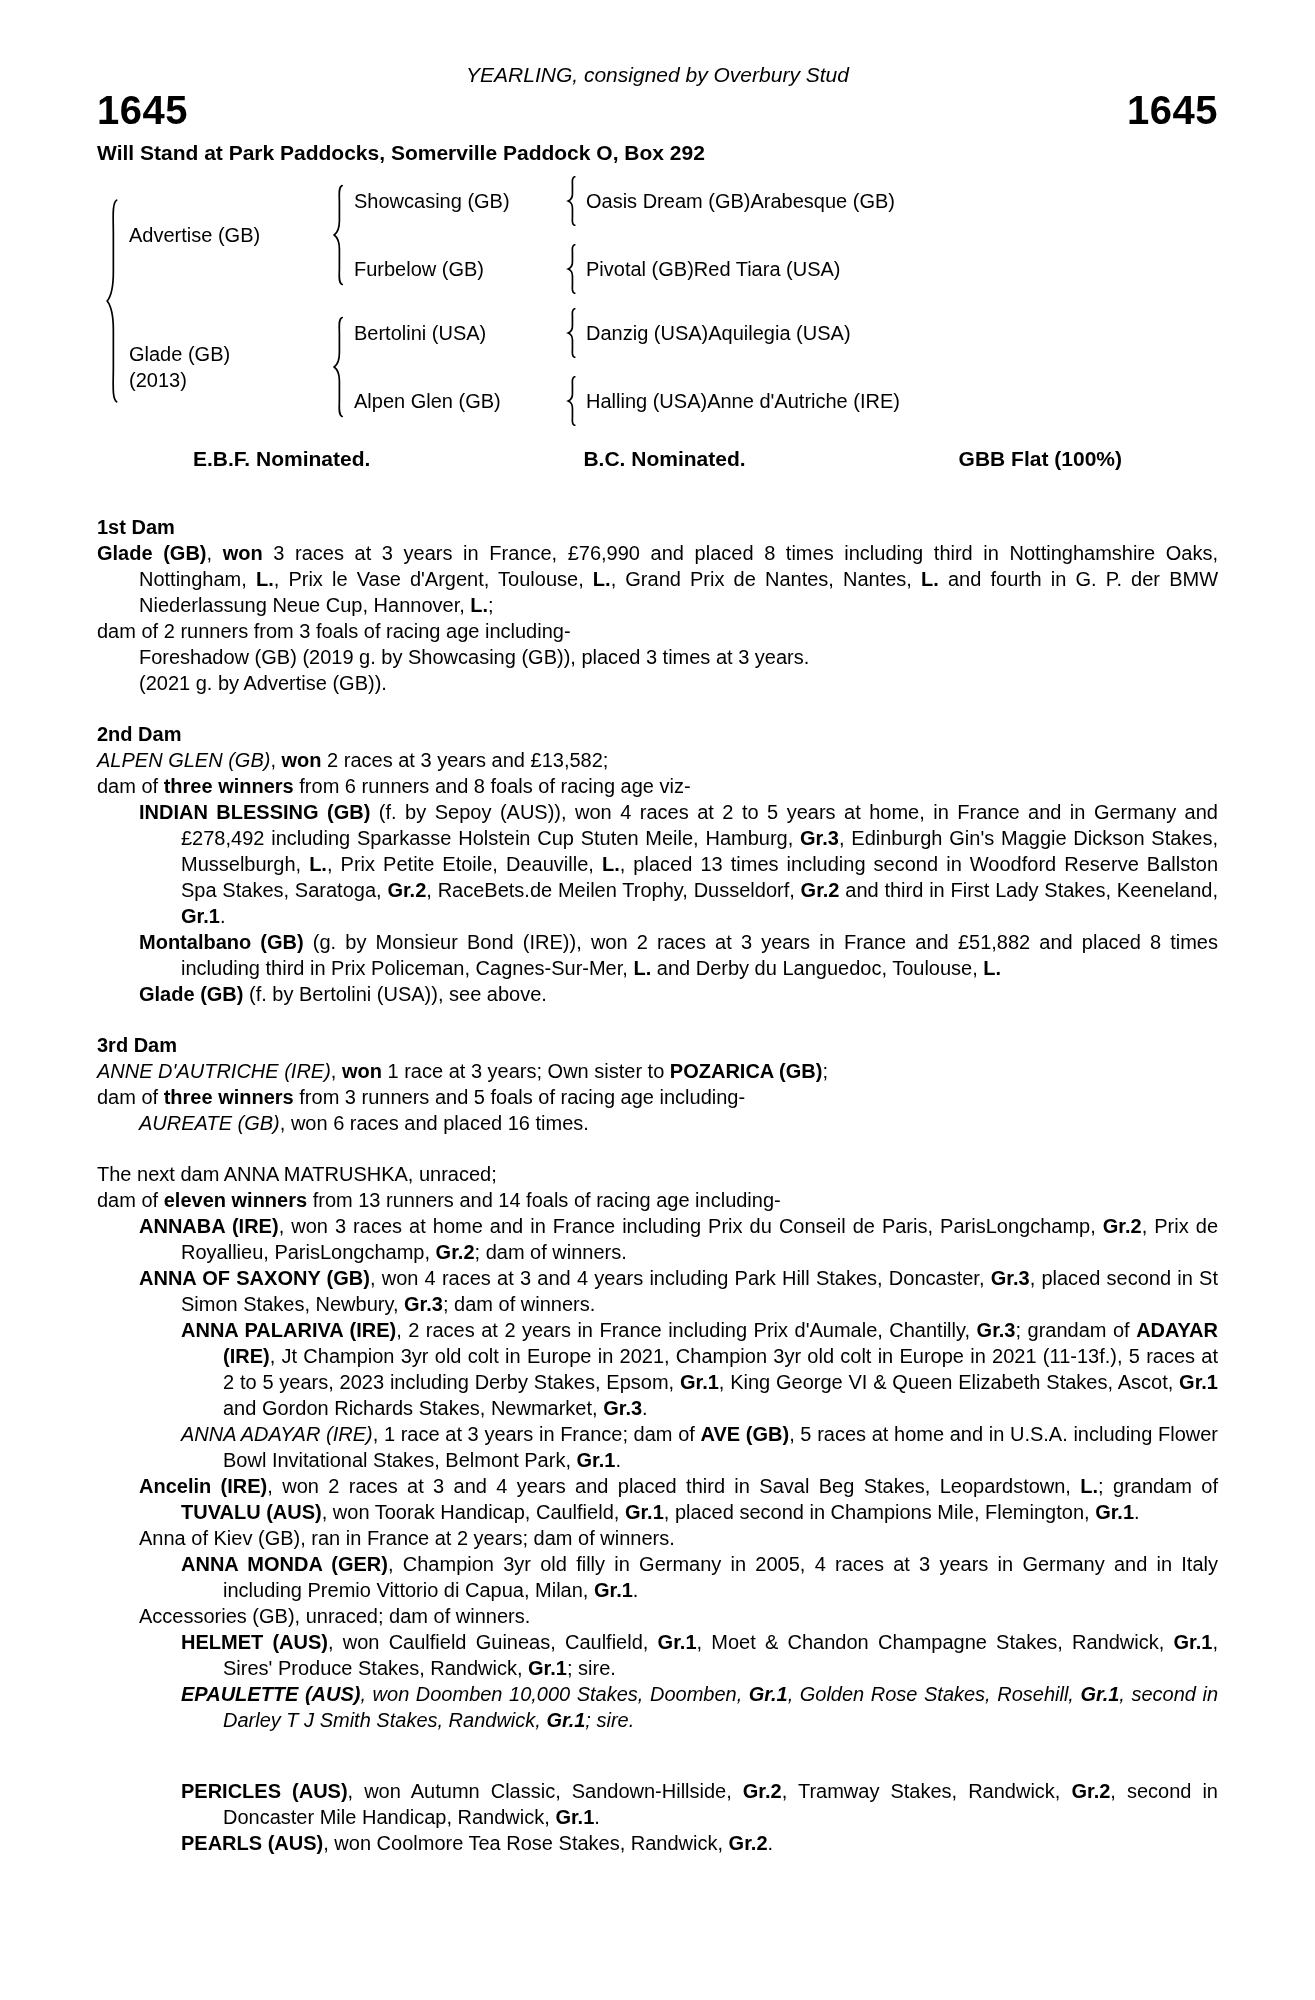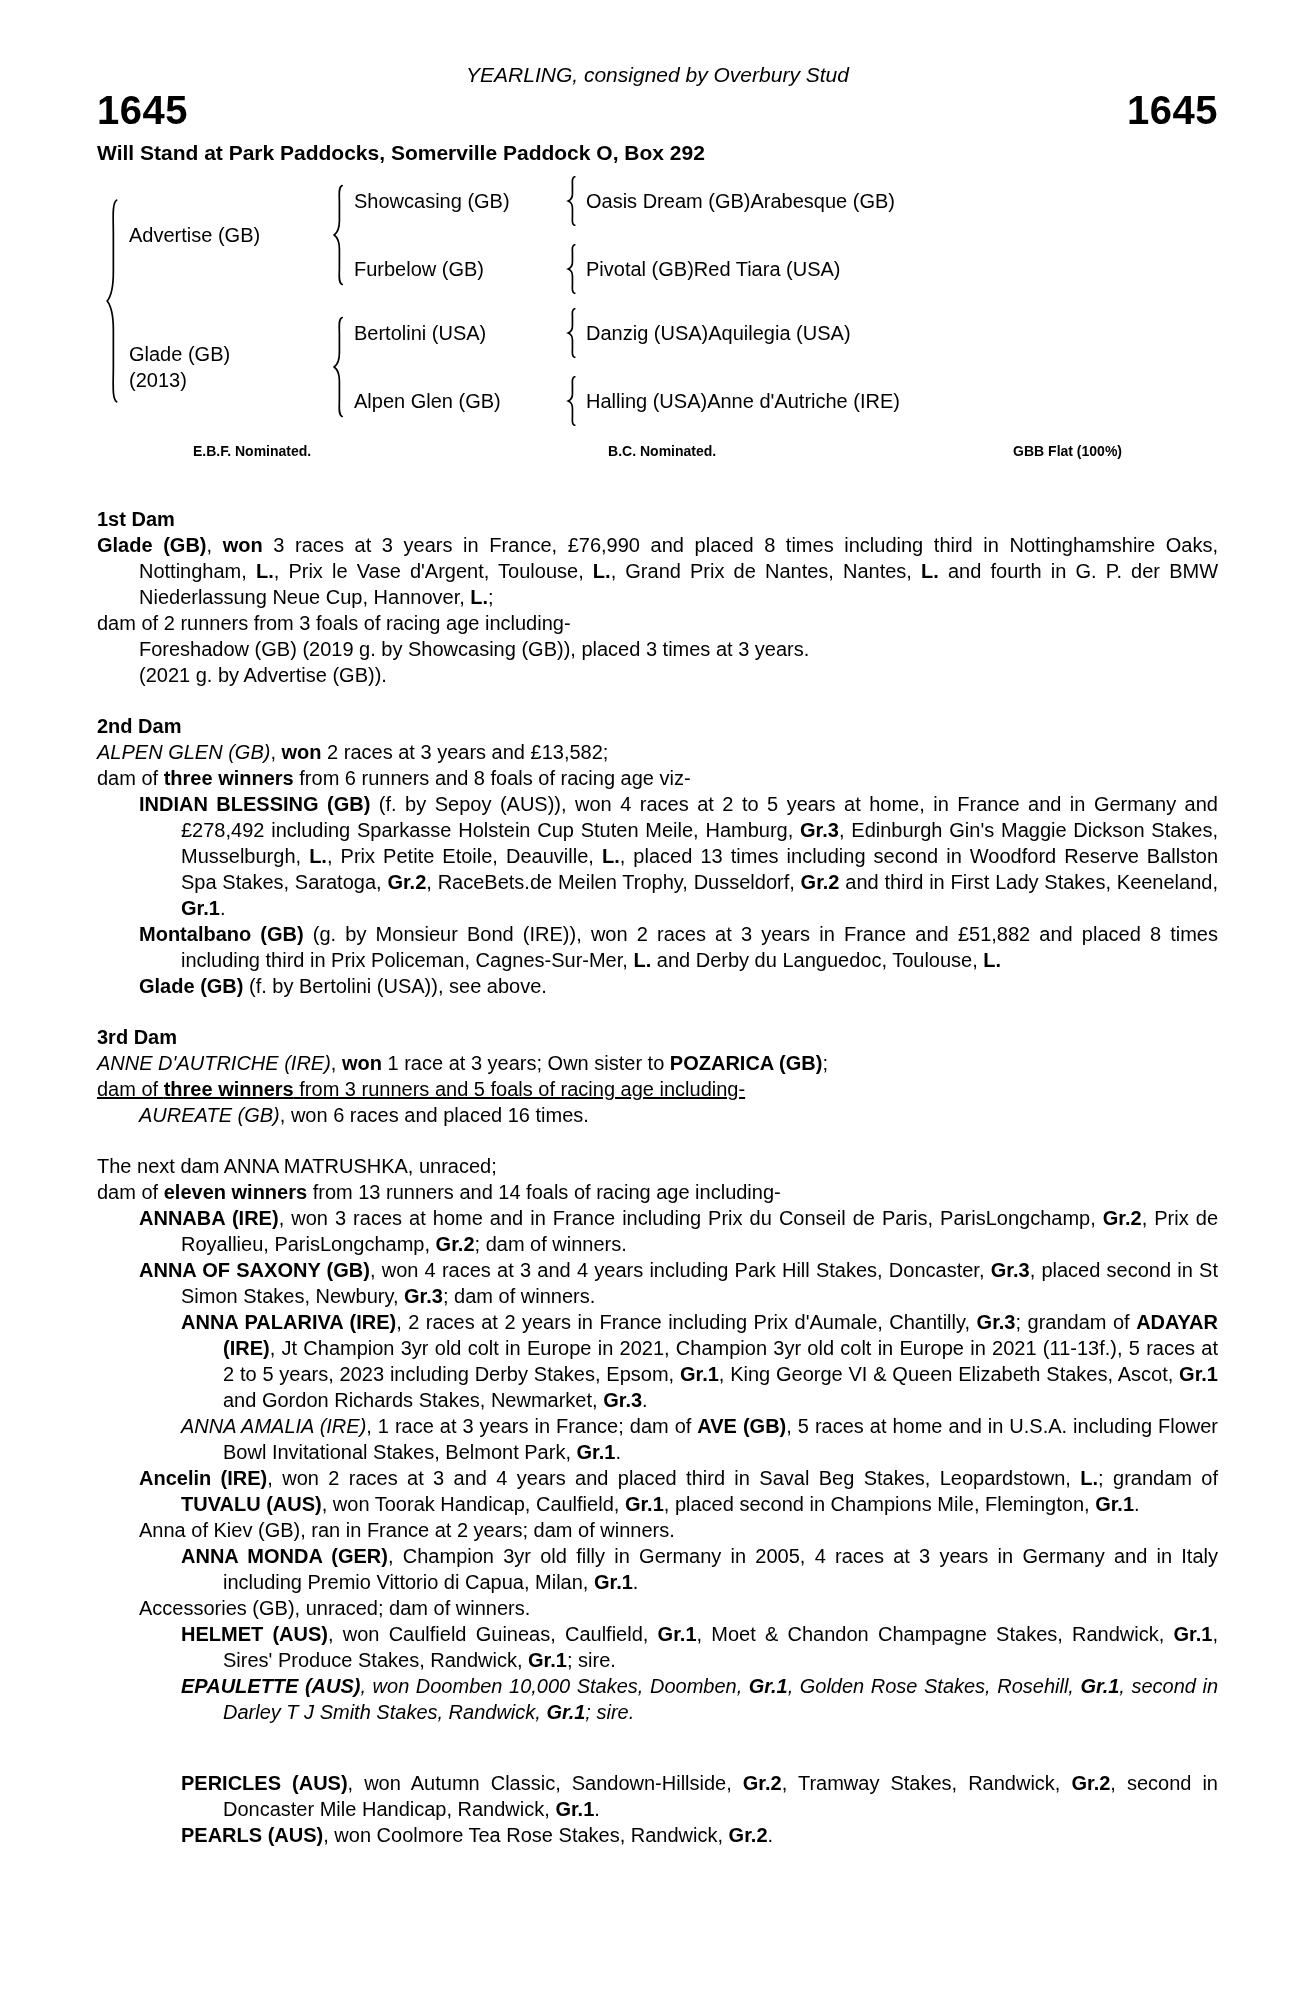--- a/index.html
+++ b/index.html
@@ -30,22 +30,22 @@
   .ped-gp-row{display:flex;align-items:center;}
   .ped-gp-name{width:206px;flex:none;line-height:26px;white-space:nowrap;}
   .ped-ggp-col{display:flex;flex-direction:row;justify-content:center;}
   .ped-ggp{line-height:28px;white-space:nowrap;}
   .brace{flex:none;margin:0 9px 0 4px;}
   .br-sm{width:13px;height:50px;}
   .br-md{width:16px;height:102px;}
   .br-lg{width:19px;height:208px;}
 
   
-  .nominations{display:flex;justify-content:space-between;font-weight:bold;font-size:14px;
-    padding:0 96px;margin-top:12px;line-height:26px;}
+  .nominations{display:flex;justify-content:space-between;font-weight:bold;font-size:21px;
+    padding:0 96px;margin-top:20px;line-height:26px;}
 
   
   .dam-sections{margin-top:42px;}
   .section{margin-bottom:25px;}
   .sec-heading{font-weight:bold;line-height:26px;}
   .para{text-align:justify;line-height:26px;}
 </style>
 </head>
 <body>
 
@@ -150,30 +150,30 @@
         <div class="sec-heading">2nd Dam</div>
         <div class="para" style="padding-left: 42px; text-indent: -42px;"><span class="i">ALPEN GLEN (GB)</span><span>, </span><span class="b">won</span><span> 2 races at 3 years and £13,582;</span></div>
         <div class="para" style="padding-left: 42px; text-indent: -42px;"><span>dam of </span><span class="b">three winners</span><span> from 6 runners and 8 foals of racing age viz-</span></div>
         <div class="para" style="padding-left: 84px; text-indent: -42px;"><span class="b">INDIAN BLESSING (GB)</span><span> (f. by Sepoy (AUS)), won 4 races at 2 to 5 years at home, in France and in Germany and £278,492 including Sparkasse Holstein Cup Stuten Meile, Hamburg, </span><span class="b">Gr.3</span><span>, Edinburgh Gin's Maggie Dickson Stakes, Musselburgh, </span><span class="b">L.</span><span>, Prix Petite Etoile, Deauville, </span><span class="b">L.</span><span>, placed 13 times including second in Woodford Reserve Ballston Spa Stakes, Saratoga, </span><span class="b">Gr.2</span><span>, RaceBets.de Meilen Trophy, Dusseldorf, </span><span class="b">Gr.2</span><span> and third in First Lady Stakes, Keeneland, </span><span class="b">Gr.1</span><span>.</span></div>
         <div class="para" style="padding-left: 84px; text-indent: -42px;"><span class="b">Montalbano (GB)</span><span> (g. by Monsieur Bond (IRE)), won 2 races at 3 years in France and £51,882 and placed 8 times including third in Prix Policeman, Cagnes-Sur-Mer, </span><span class="b">L.</span><span> and Derby du Languedoc, Toulouse, </span><span class="b">L.</span></div>
         <div class="para" style="padding-left: 84px; text-indent: -42px;"><span class="b">Glade (GB)</span><span> (f. by Bertolini (USA)), see above.</span></div>
       </div>
       <div class="section">
         <div class="sec-heading">3rd Dam</div>
         <div class="para" style="padding-left: 42px; text-indent: -42px;"><span class="i">ANNE D'AUTRICHE (IRE)</span><span>, </span><span class="b">won</span><span> 1 race at 3 years; Own sister to </span><span class="b">POZARICA (GB)</span><span>;</span></div>
-        <div class="para" style="padding-left: 42px; text-indent: -42px; text-decoration: underline;"><span>dam of </span><span class="b">three winners</span><span> from 3 runners and 5 foals of racing age including-</span></div>
+        <div class="para" style="padding-left: 42px; text-indent: -42px;"><span>dam of </span><span class="b">three winners</span><span> from 3 runners and 5 foals of racing age including-</span></div>
         <div class="para" style="padding-left: 84px; text-indent: -42px;"><span class="i">AUREATE (GB)</span><span>, won 6 races and placed 16 times.</span></div>
       </div>
       <div class="section">
         <div class="para" style="padding-left: 42px; text-indent: -42px;"><span>The next dam ANNA MATRUSHKA, unraced;</span></div>
         <div class="para" style="padding-left: 42px; text-indent: -42px;"><span>dam of </span><span class="b">eleven winners</span><span> from 13 runners and 14 foals of racing age including-</span></div>
         <div class="para" style="padding-left: 84px; text-indent: -42px;"><span class="b">ANNABA (IRE)</span><span>, won 3 races at home and in France including Prix du Conseil de Paris, ParisLongchamp, </span><span class="b">Gr.2</span><span>, Prix de Royallieu, ParisLongchamp, </span><span class="b">Gr.2</span><span>; dam of winners.</span></div>
         <div class="para" style="padding-left: 84px; text-indent: -42px;"><span class="b">ANNA OF SAXONY (GB)</span><span>, won 4 races at 3 and 4 years including Park Hill Stakes, Doncaster, </span><span class="b">Gr.3</span><span>, placed second in St Simon Stakes, Newbury, </span><span class="b">Gr.3</span><span>; dam of winners.</span></div>
         <div class="para" style="padding-left: 126px; text-indent: -42px;"><span class="b">ANNA PALARIVA (IRE)</span><span>, 2 races at 2 years in France including Prix d'Aumale, Chantilly, </span><span class="b">Gr.3</span><span>; grandam of </span><span class="b">ADAYAR (IRE)</span><span>, Jt Champion 3yr old colt in Europe in 2021, Champion 3yr old colt in Europe in 2021 (11-13f.), 5 races at 2 to 5 years, 2023 including Derby Stakes, Epsom, </span><span class="b">Gr.1</span><span>, King George VI &amp; Queen Elizabeth Stakes, Ascot, </span><span class="b">Gr.1</span><span> and Gordon Richards Stakes, Newmarket, </span><span class="b">Gr.3</span><span>.</span></div>
-        <div class="para" style="padding-left: 126px; text-indent: -42px;"><span class="i">ANNA AMALIA (IRE)</span><span>, 1 race at 3 years in France; dam of </span><span class="b">AVE (GB)</span><span>, 5 races at home and in U.S.A. including Flower Bowl Invitational Stakes, Belmont Park, </span><span class="b">Gr.1</span><span>.</span></div>
+        <div class="para" style="padding-left: 126px; text-indent: -42px;"><span class="i">ANNA ADAYAR (IRE)</span><span>, 1 race at 3 years in France; dam of </span><span class="b">AVE (GB)</span><span>, 5 races at home and in U.S.A. including Flower Bowl Invitational Stakes, Belmont Park, </span><span class="b">Gr.1</span><span>.</span></div>
         <div class="para" style="padding-left: 84px; text-indent: -42px;"><span class="b">Ancelin (IRE)</span><span>, won 2 races at 3 and 4 years and placed third in Saval Beg Stakes, Leopardstown, </span><span class="b">L.</span><span>; grandam of </span><span class="b">TUVALU (AUS)</span><span>, won Toorak Handicap, Caulfield, </span><span class="b">Gr.1</span><span>, placed second in Champions Mile, Flemington, </span><span class="b">Gr.1</span><span>.</span></div>
         <div class="para" style="padding-left: 84px; text-indent: -42px;"><span>Anna of Kiev (GB), ran in France at 2 years; dam of winners.</span></div>
         <div class="para" style="padding-left: 126px; text-indent: -42px;"><span class="b">ANNA MONDA (GER)</span><span>, Champion 3yr old filly in Germany in 2005, 4 races at 3 years in Germany and in Italy including Premio Vittorio di Capua, Milan, </span><span class="b">Gr.1</span><span>.</span></div>
         <div class="para" style="padding-left: 84px; text-indent: -42px;"><span>Accessories (GB), unraced; dam of winners.</span></div>
         <div class="para" style="padding-left: 126px; text-indent: -42px;"><span class="b">HELMET (AUS)</span><span>, won Caulfield Guineas, Caulfield, </span><span class="b">Gr.1</span><span>, Moet &amp; Chandon Champagne Stakes, Randwick, </span><span class="b">Gr.1</span><span>, Sires' Produce Stakes, Randwick, </span><span class="b">Gr.1</span><span>; sire.</span></div>
         <div class="para" style="padding-left: 126px; text-indent: -42px; font-style: italic;"><span class="b">EPAULETTE (AUS)</span><span>, won Doomben 10,000 Stakes, Doomben, </span><span class="b">Gr.1</span><span>, Golden Rose Stakes, Rosehill, </span><span class="b">Gr.1</span><span>, second in Darley T J Smith Stakes, Randwick, </span><span class="b">Gr.1</span><span>; sire.</span></div>
         <div class="para" style="padding-left: 126px; text-indent: -42px; margin-top: 45px;"><span class="b">PERICLES (AUS)</span><span>, won Autumn Classic, Sandown-Hillside, </span><span class="b">Gr.2</span><span>, Tramway Stakes, Randwick, </span><span class="b">Gr.2</span><span>, second in Doncaster Mile Handicap, Randwick, </span><span class="b">Gr.1</span><span>.</span></div>
         <div class="para" style="padding-left: 126px; text-indent: -42px;"><span class="b">PEARLS (AUS)</span><span>, won Coolmore Tea Rose Stakes, Randwick, </span><span class="b">Gr.2</span><span>.</span></div>
       </div>
     </div>

